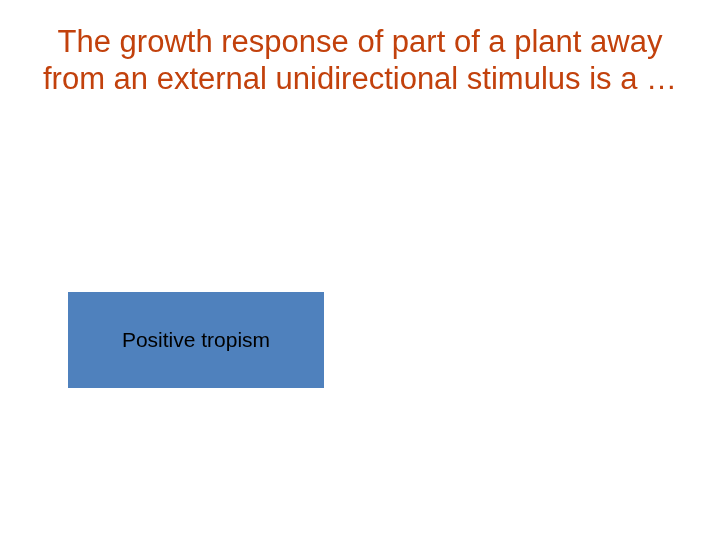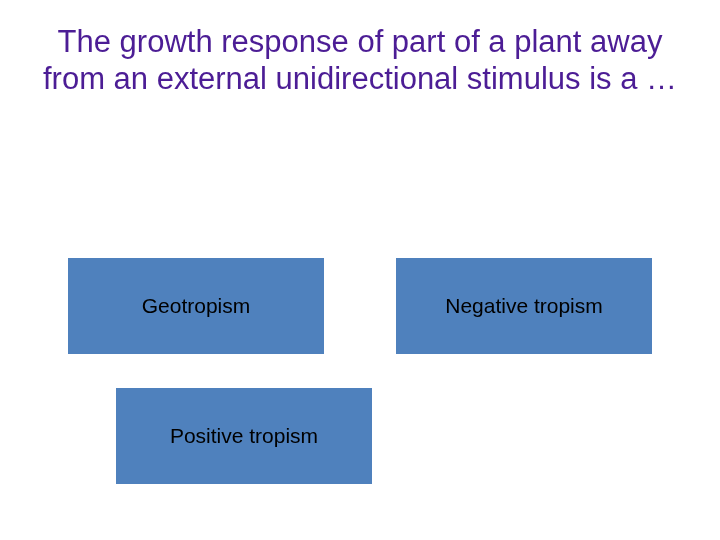--- a/index.html
+++ b/index.html
@@ -20,36 +20,35 @@
     background: #ffffff;
   }
   .question {
     position: absolute;
     left: 36px;
     top: 24px;
     width: 648px;
     text-align: center;
     font-size: 31px;
     line-height: 1.18;
-    color: #4c1d95;
+    color: #c2410c;
     font-family: "Liberation Sans", sans-serif;
   }
   .options {
     position: absolute;
     left: 68px;
     top: 258px;
     width: 584px;
   }
   .opt-row {
     display: flex;
     justify-content: space-between;
   }
   .opt-row.second {
     margin-top: 34px;
-    margin-left: 48px;
   }
   .option {
     width: 256px;
     height: 96px;
     background: #4f81bd;
     display: flex;
     align-items: center;
     justify-content: center;
     color: #000000;
     font-size: 21px;
@@ -58,22 +57,18 @@
   }
 </style>
 </head>
 <body>
 
 <div class="slide">
 
   <div class="question">The growth response of part of a plant away from an external unidirectional stimulus is a …</div>
 
   <div class="options">
-    <div class="opt-row">
-      <div class="option">Geotropism</div>
-      <div class="option">Negative tropism</div>
-    </div>
     <div class="opt-row second">
       <div class="option">Positive tropism</div>
     </div>
   </div>
 
 </div>
 
 </body></html>

